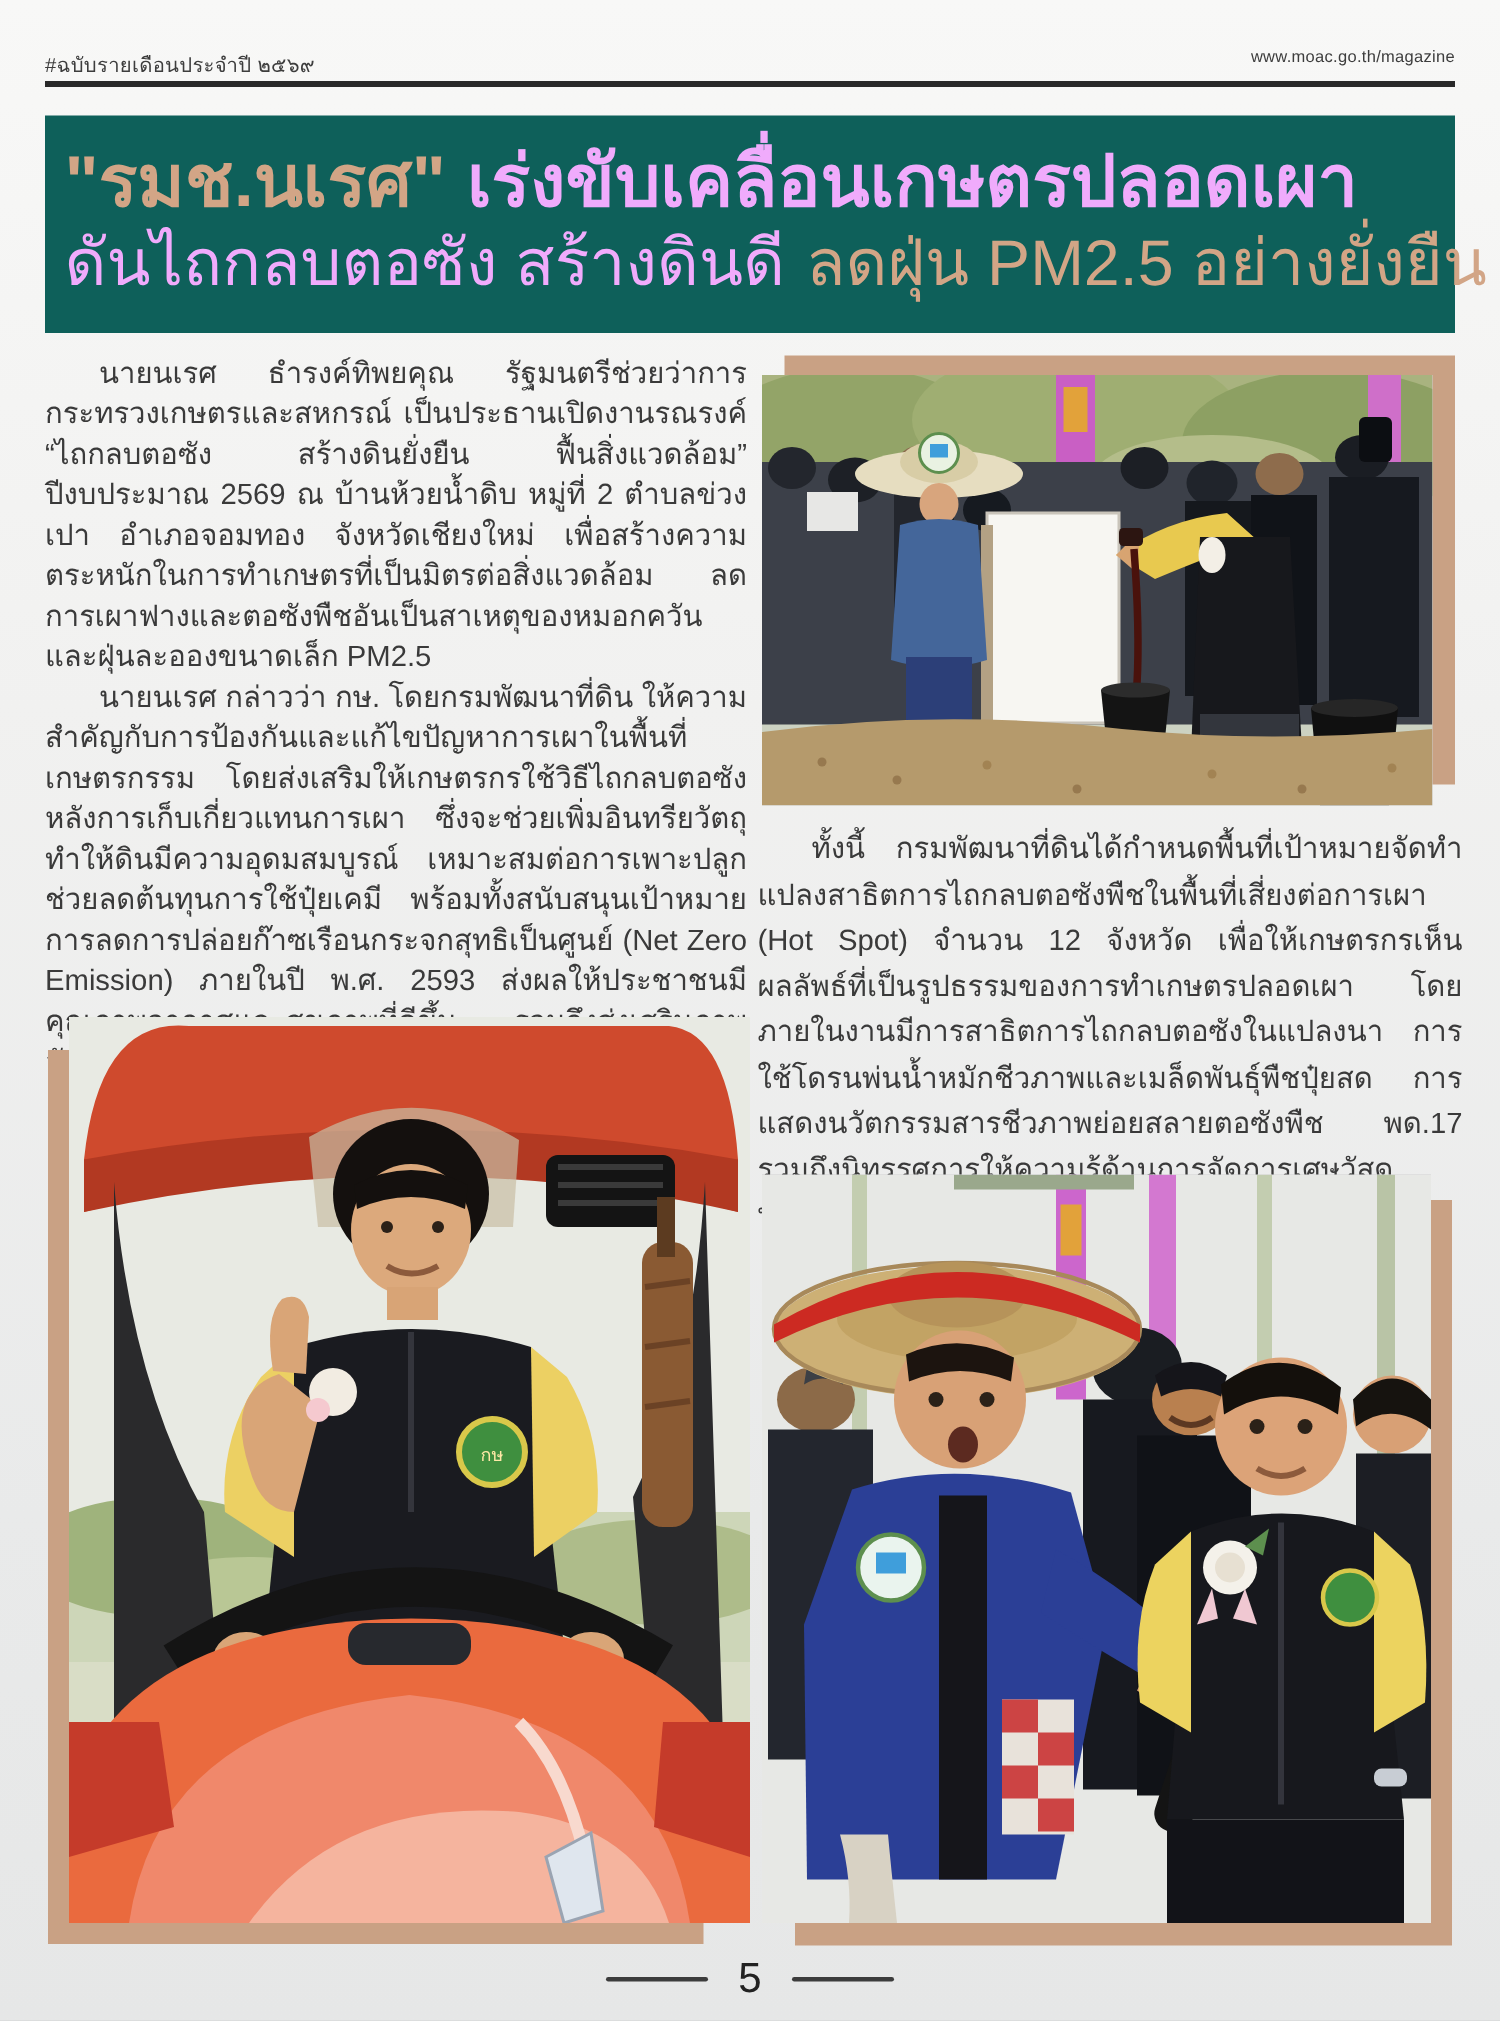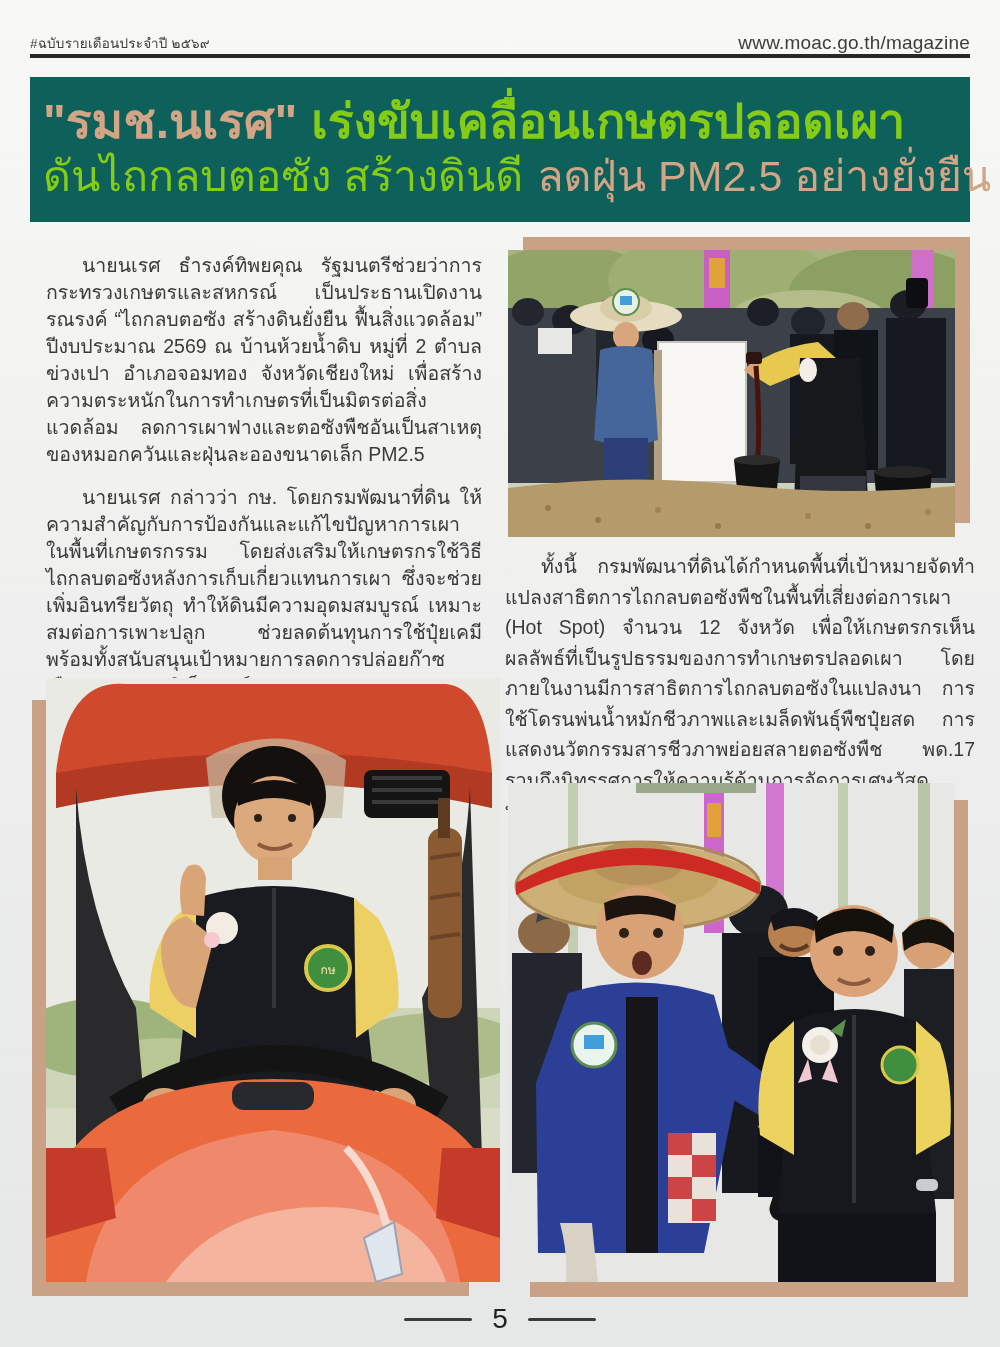--- a/index.html
+++ b/index.html
@@ -4,37 +4,37 @@
 <style>
   html,body{margin:0;padding:0;background:#d8dada;}
   *{box-sizing:border-box;}
   .page{
     position:relative;width:1000px;height:1347px;margin:0 auto;overflow:hidden;
     background:linear-gradient(180deg,#f8f8f7 0%,#f1f1f0 35%,#e9eaea 75%,#e6e7e7 100%);
     font-family:"Liberation Sans","DejaVu Sans",sans-serif;
   }
   
   .hdr-left{position:absolute;left:30px;top:32px;font-size:13.5px;color:#3d3d3d;letter-spacing:.2px;}
-  .hdr-right{position:absolute;right:30px;top:32px;font-size:19px;color:#3d3d3d;letter-spacing:.2px;}
+  .hdr-right{position:absolute;right:30px;top:32px;font-size:11px;color:#3d3d3d;letter-spacing:.2px;}
   .hdr-rule{position:absolute;left:30px;top:54px;width:940px;height:4px;background:#292929;}
   
   .banner{
     position:absolute;left:30px;top:77px;width:940px;height:145px;background:#0E605A;
     display:flex;flex-direction:column;justify-content:center;padding:2px 10px 6px 13px;
   }
   .banner .l1{font-size:48px;font-weight:bold;line-height:1.22;white-space:nowrap;}
   .banner .l2{font-size:43px;font-weight:normal;line-height:1.18;white-space:nowrap;}
   .accent{color:#D2A586;}
-  .white{color:#84cc16;}
+  .white{color:#f0abfc;}
   .sp{display:inline-block;width:14px;}
   
   .col-left{position:absolute;left:30px;top:236px;width:468px;}
   .para{
     font-size:19.5px;line-height:27px;color:#3a3a3a;text-align:justify;
-    text-indent:36px;margin:16px;
+    text-indent:36px;margin:0;
   }
   .para3{position:absolute;left:505px;top:551px;width:470px;font-size:19.5px;line-height:30.5px;
     color:#3a3a3a;text-align:justify;text-indent:36px;margin:0;}
   
   .shadow{position:absolute;background:#C9A184;}
   .photo{position:absolute;overflow:hidden;background:#cfcfcf;}
   .photo svg{display:block;width:100%;height:100%;}
   
   .footer{position:absolute;left:0;top:1305px;width:1000px;display:flex;align-items:center;justify-content:center;gap:20px;}
   .pg-dash{width:68px;height:3px;background:#3c3c3c;border-radius:2px;}

